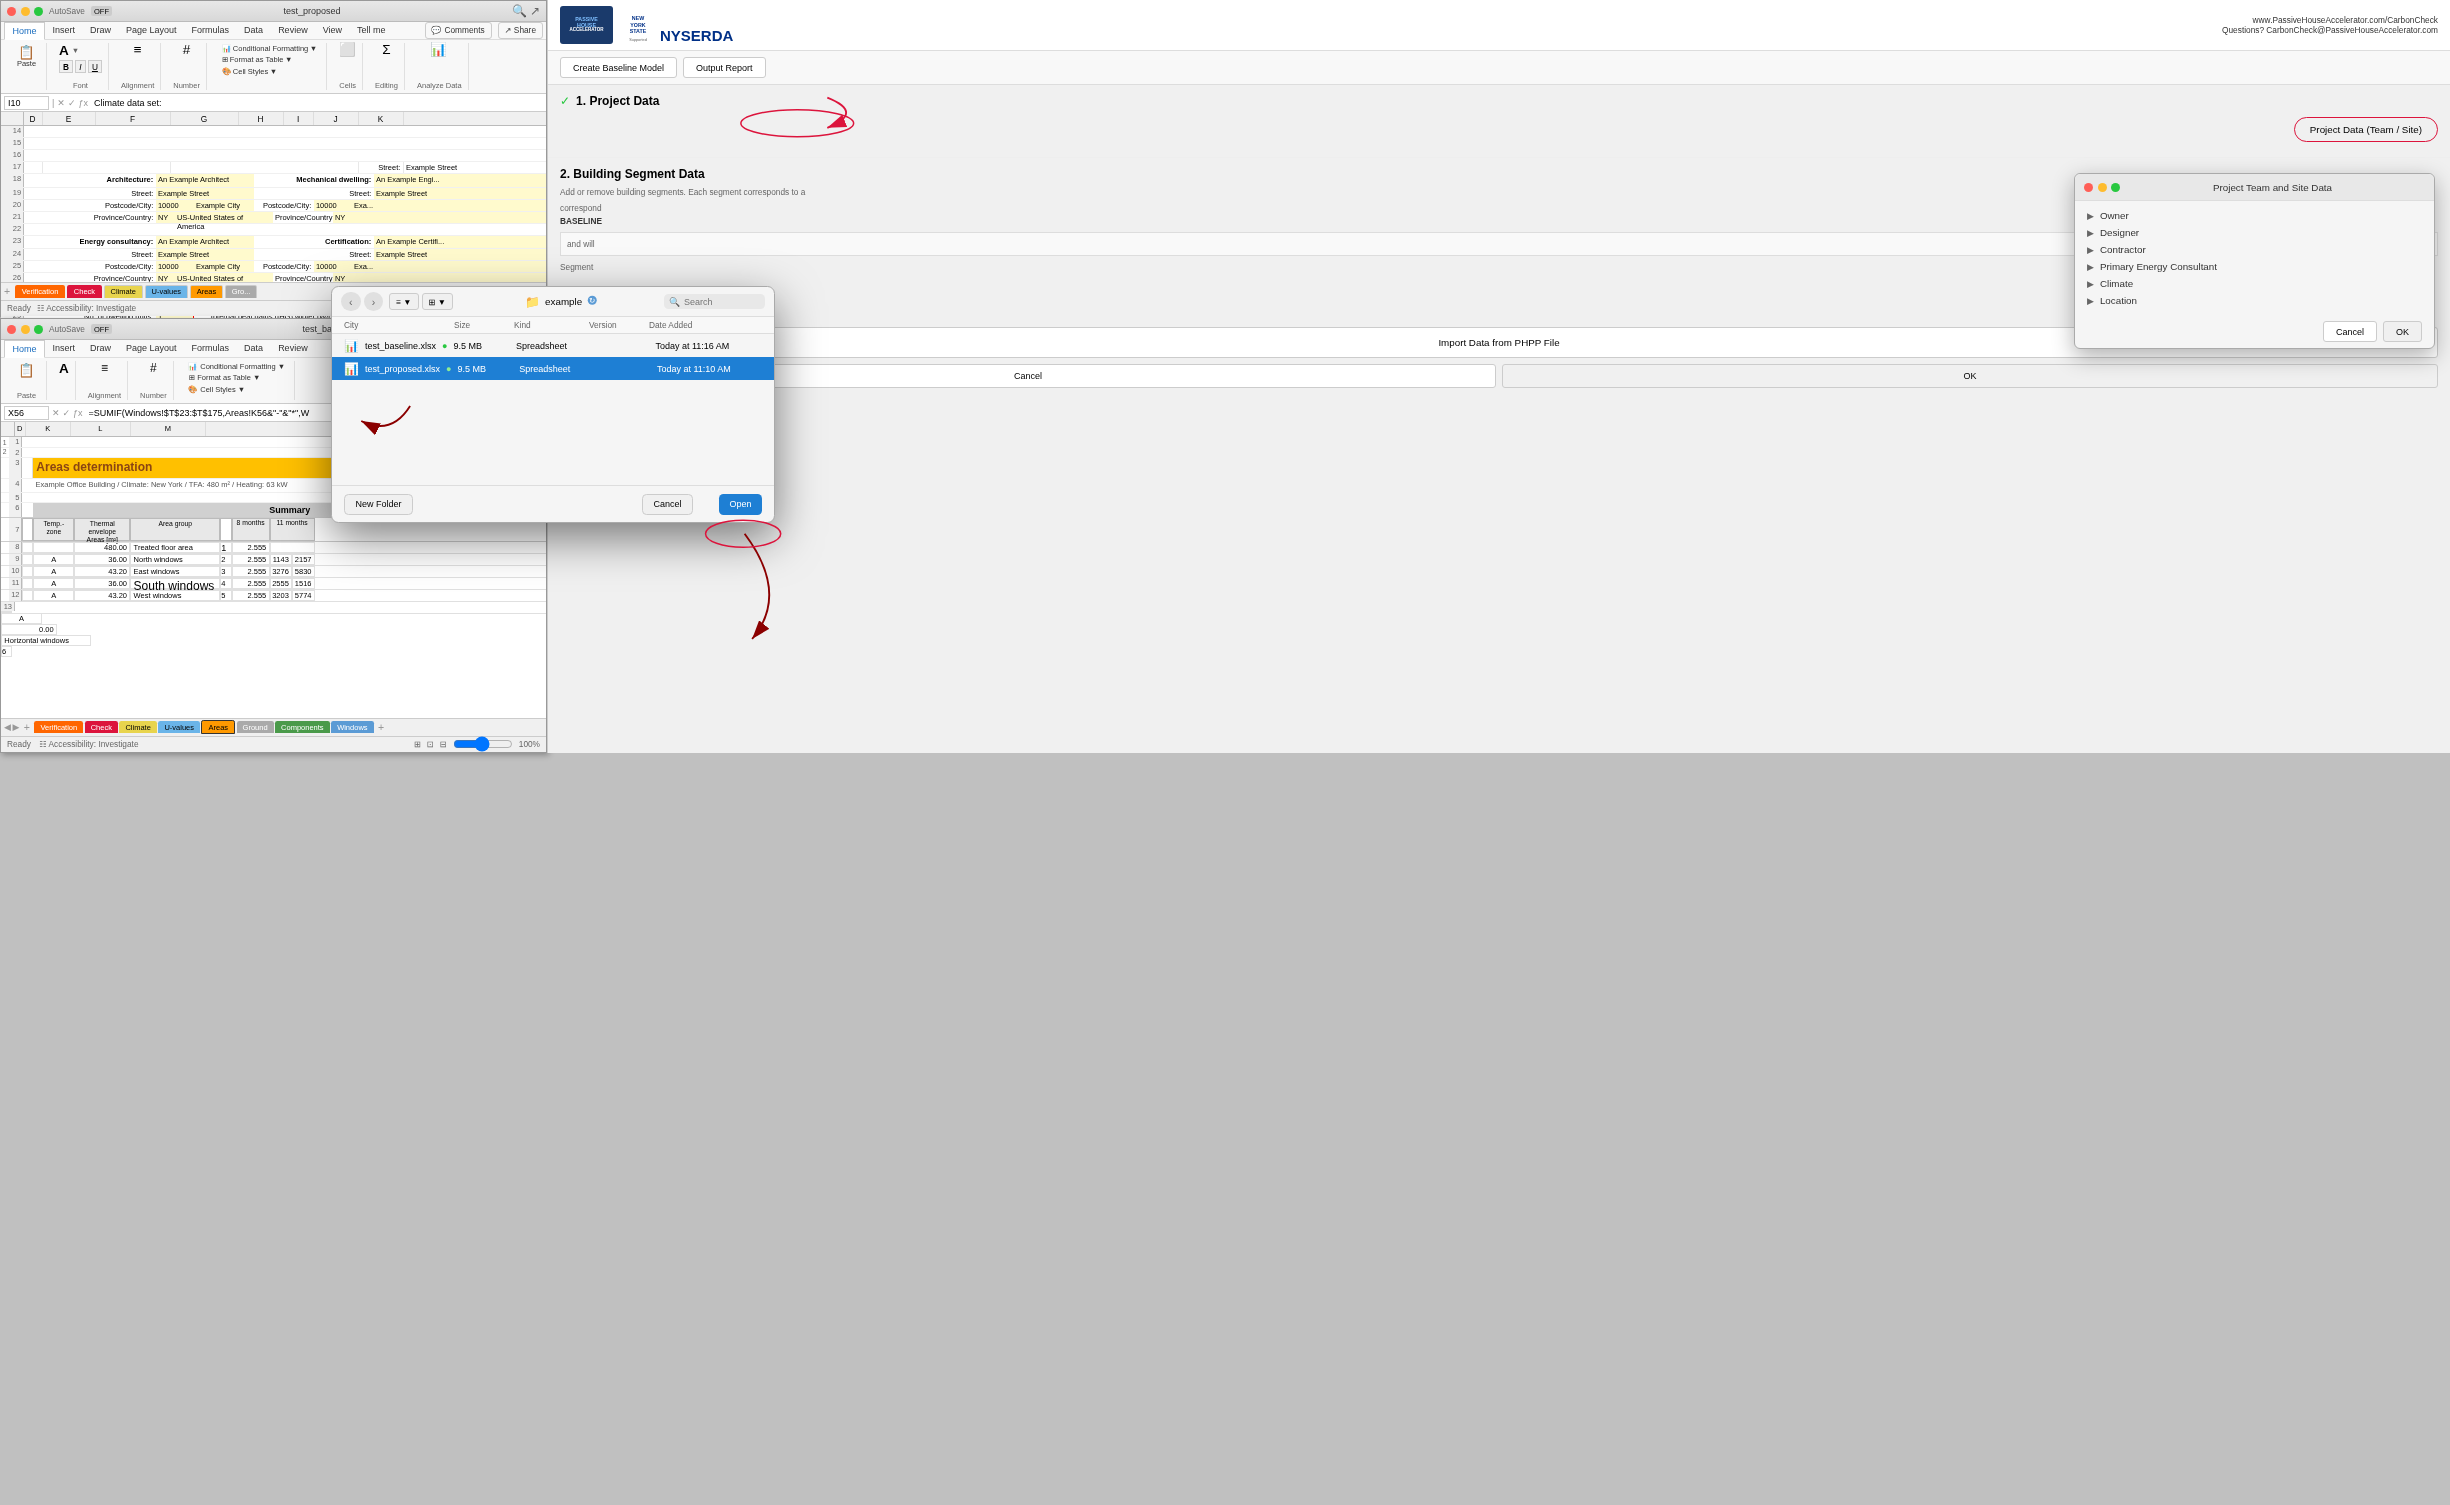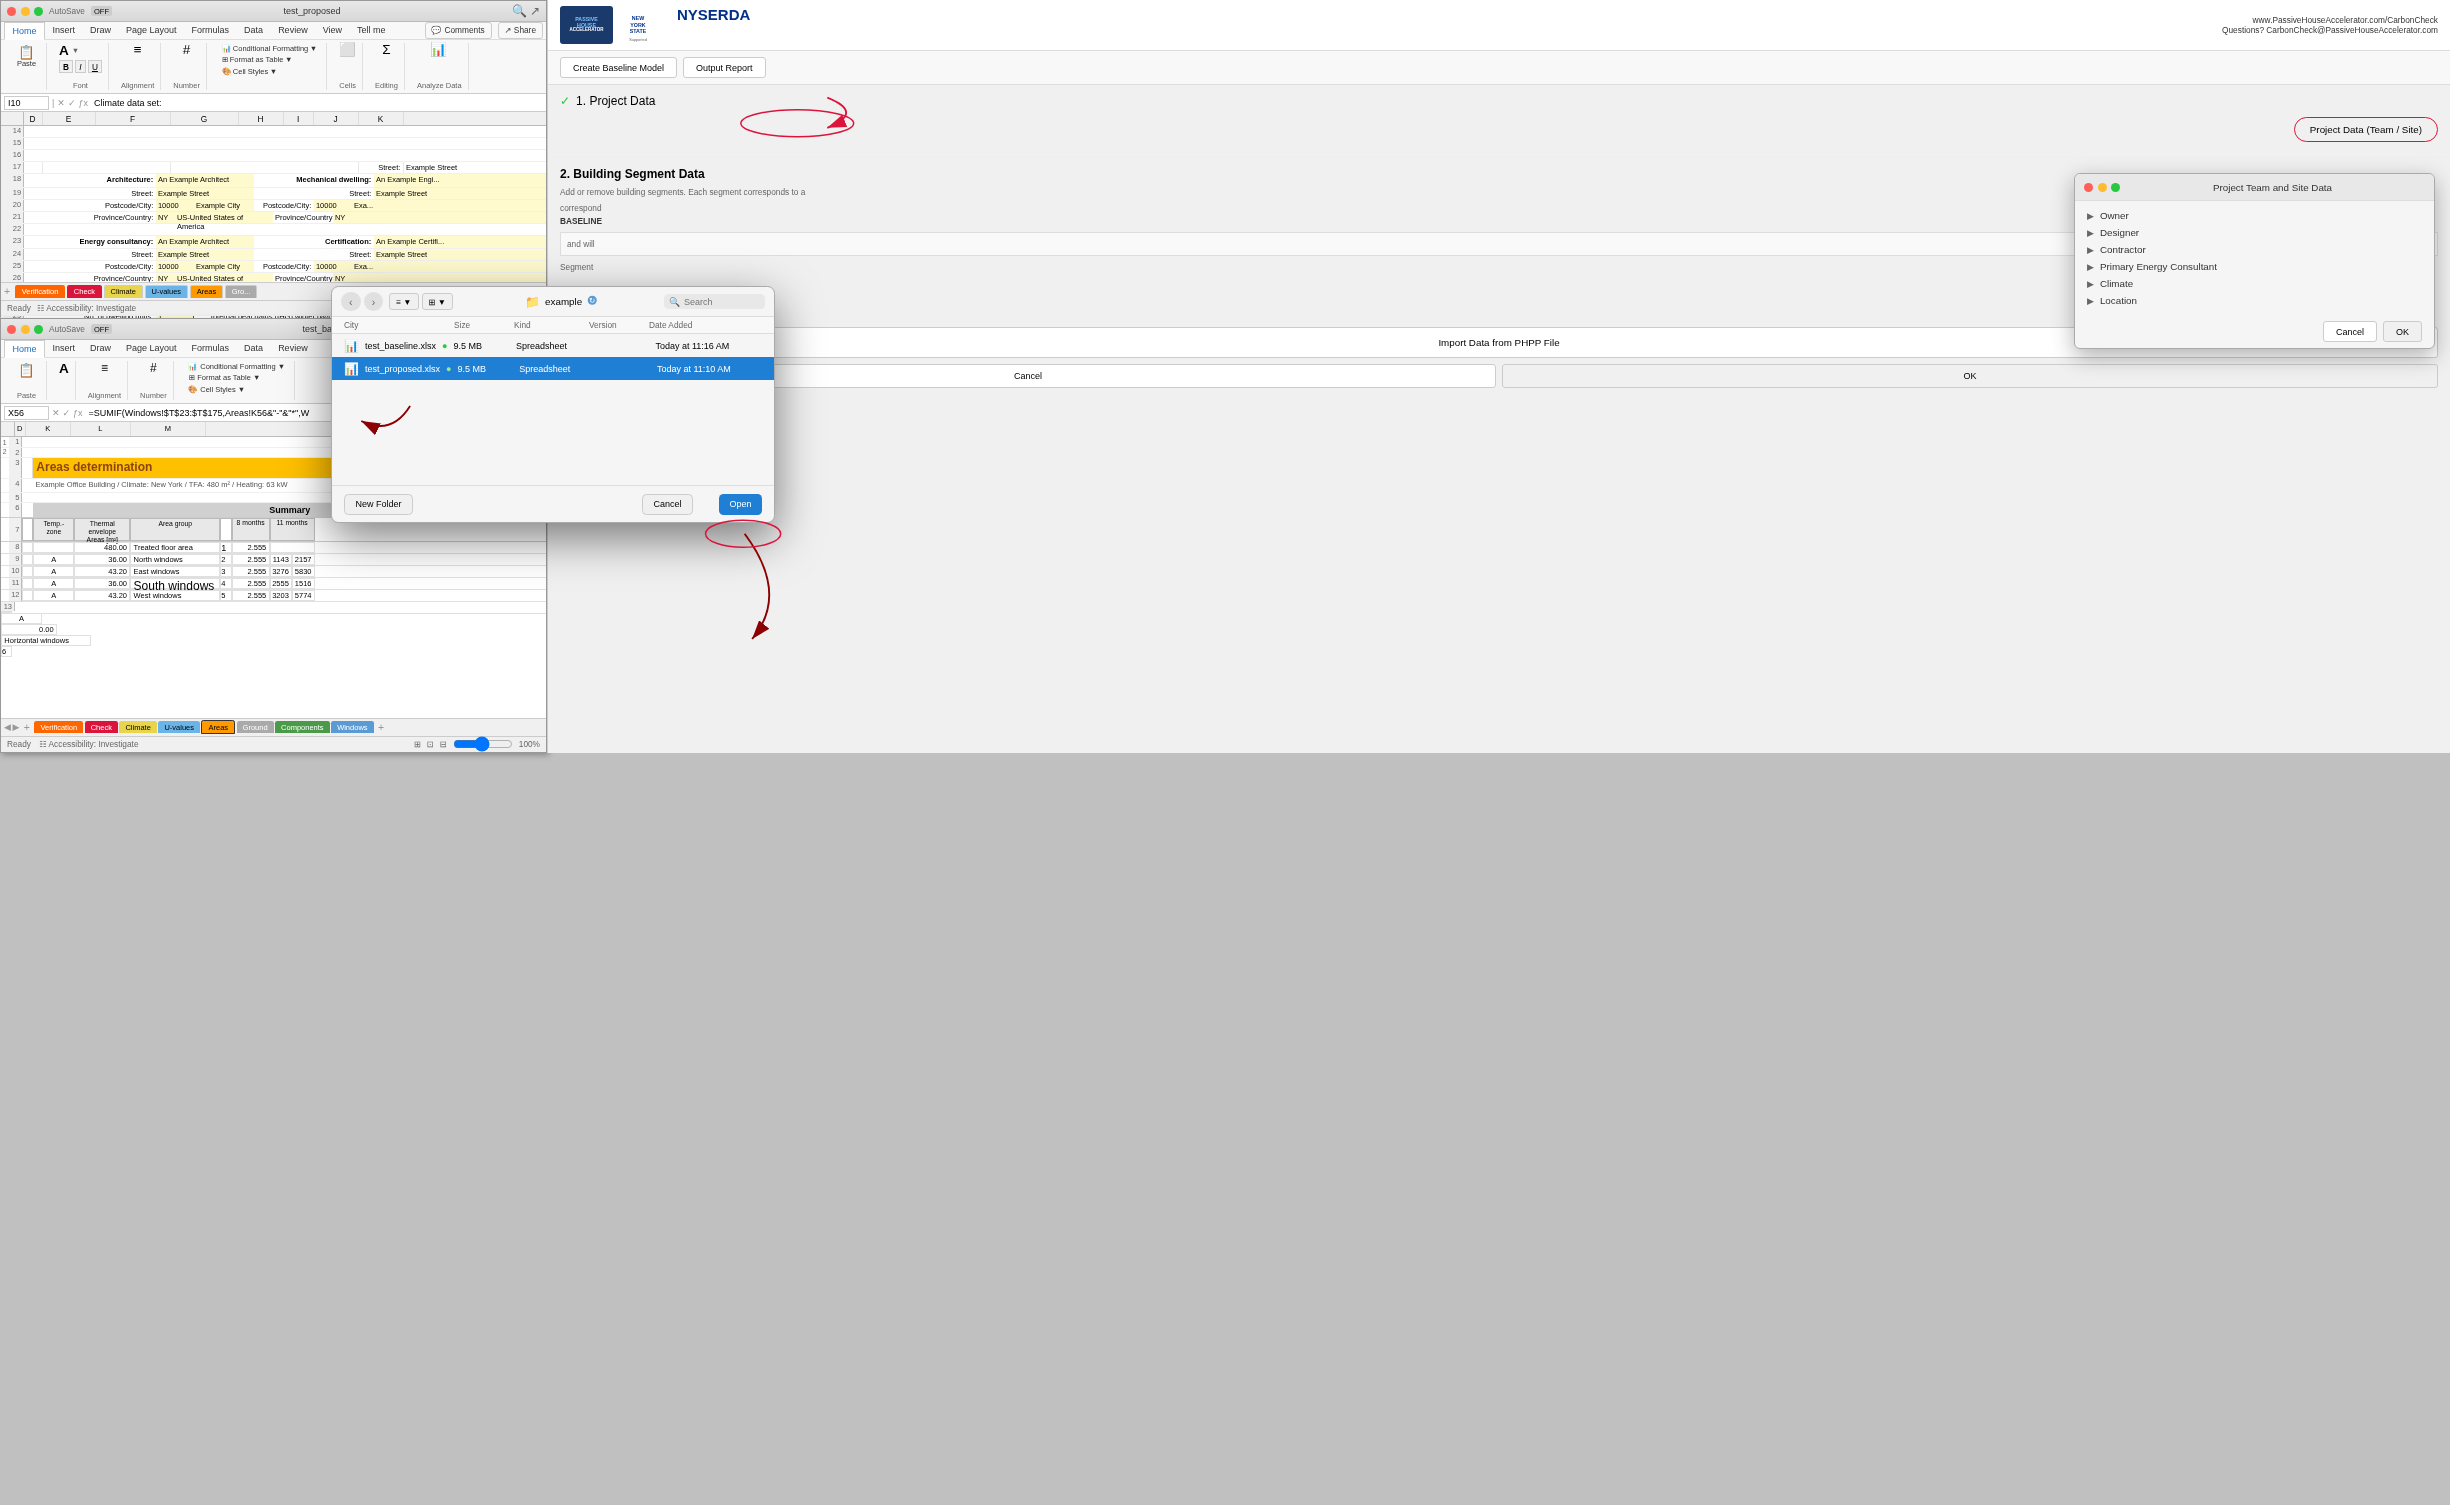--- a/index.html
+++ b/index.html
@@ -599,21 +599,21 @@
     <div style="display:flex;align-items:center;gap:6px;">
 
       <div style="width:53px;height:38px;background:#1a3a6b;display:flex;align-items:center;justify-content:center;border-radius:3px;">
         <div style="text-align:center;">
           <div style="color:#7fbfff;font-size:5.3px;font-weight:bold;line-height:1.1;">PASSIVE</div>
           <div style="color:#7fbfff;font-size:5.3px;font-weight:bold;line-height:1.1;">HOUSE</div>
           <div style="color:white;font-size:4.5px;font-weight:bold;line-height:1.1;">ACCELERATOR</div>
         </div>
       </div>
 
-      <div style="display:flex;align-items:flex-start;gap:20px;">
+      <div style="display:flex;align-items:flex-end;gap:3px;">
         <div style="width:38px;height:38px;display:flex;flex-direction:column;align-items:center;justify-content:center;position:relative;">
 
           <svg width="38" height="38" viewBox="0 0 50 50" style="font-size:12px">
             <rect width="50" height="50" fill="white"></rect>
             <text x="25" y="18" text-anchor="middle" font-size="7" fill="#003087" font-weight="bold">NEW</text>
             <text x="25" y="27" text-anchor="middle" font-size="7" fill="#003087" font-weight="bold">YORK</text>
             <text x="25" y="36" text-anchor="middle" font-size="7" fill="#003087" font-weight="bold">STATE</text>
             <text x="25" y="46" text-anchor="middle" font-size="5" fill="#666">Supported</text>
           </svg>
         </div>
@@ -627,21 +627,21 @@
   </div>
 
   <div style="display:flex;gap:6px;padding:6px 12px;border-bottom:0.8px solid #ddd;background:#f8f8f8;">
     <button style="padding:4.5px 12px;border:0.8px solid #ccc;border-radius:3px;background:white;cursor:pointer;font-size:9px;">Create Baseline Model</button>
     <button style="padding:4.5px 12px;border:0.8px solid #ccc;border-radius:3px;background:white;cursor:pointer;font-size:9px;">Output Report</button>
   </div>
 
   <div style="padding:9px 12px;border-bottom:0.8px solid #eee;">
     <div style="display:flex;align-items:center;gap:6px;margin-bottom:9px;">
       <span style="color:#28c840;font-size:12px;">✓</span>
-      <span style="font-size:12px;font-weight:normal;">1. Project Data</span>
+      <span style="font-size:12px;font-weight:bold;">1. Project Data</span>
     </div>
 
     <div style="display:flex;justify-content:flex-end;margin-bottom:6px;">
       <div style="border:1.5px solid #dc143c;border-radius:15px;padding:6px 15px;font-size:9.8px;cursor:pointer;">Project Data (Team / Site)</div>
     </div>
   </div>
 
   <div style="padding:9px 12px;">
     <div style="font-size:12px;font-weight:bold;margin-bottom:6px;">2. Building Segment Data</div>
     <div style="font-size:8.3px;color:#666;margin-bottom:6px;">Add or remove building segments. Each segment corresponds to a</div>

